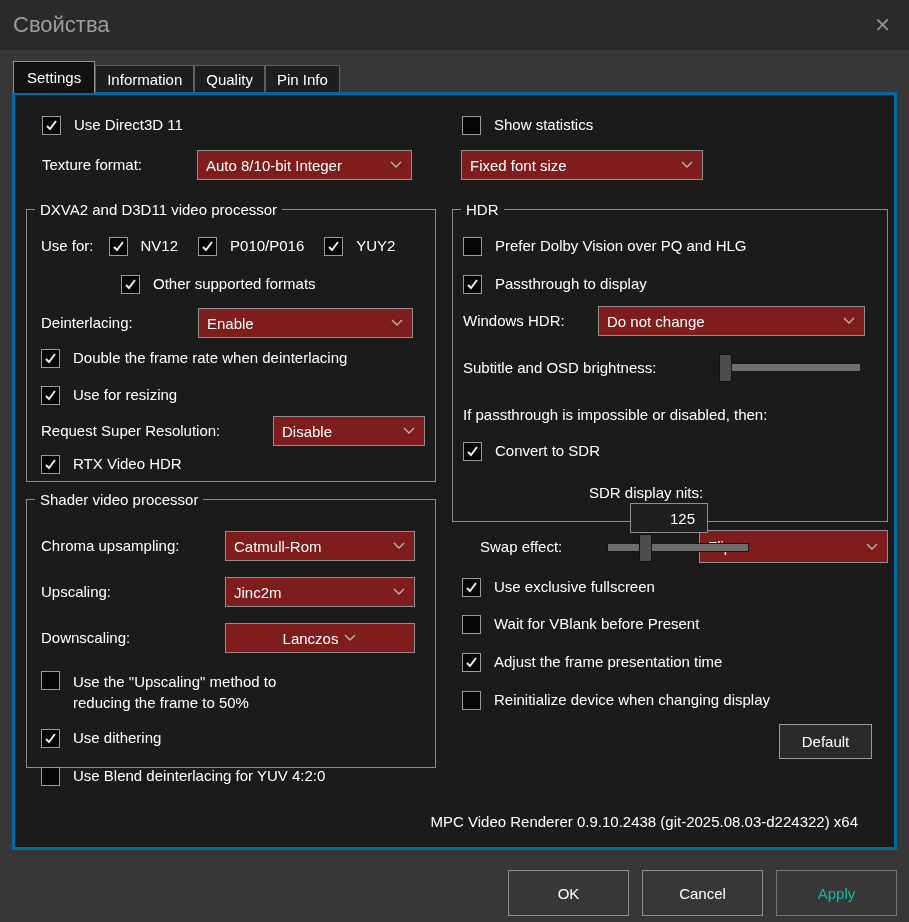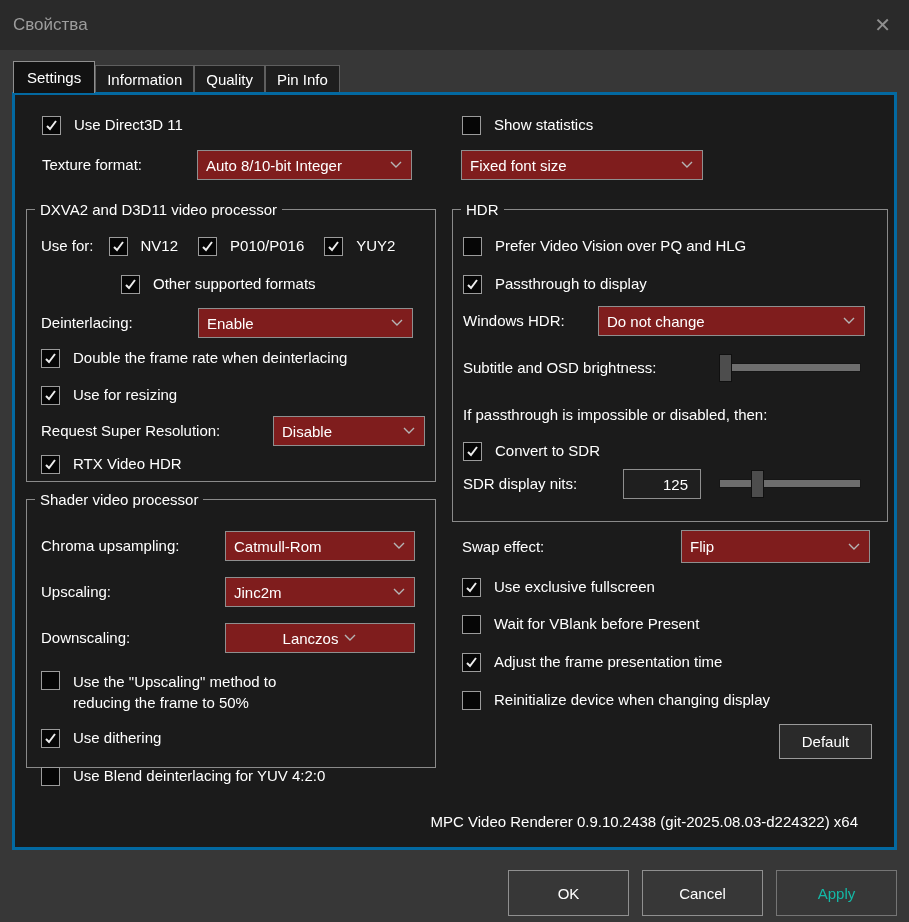--- a/index.html
+++ b/index.html
@@ -7,21 +7,21 @@
     width:909px;height:922px;overflow:hidden;
     background:#373737;color:#fff;
     font-family:"Liberation Sans",sans-serif;font-size:15px;
     position:relative;
   }
   
   .titlebar{
     height:50px;background:#2a2a2a;display:flex;align-items:center;
     padding:0 18px 0 13px;box-sizing:border-box;
   }
-  .titlebar .wtitle{color:#9d9d9d;font-size:17px;}
+  .titlebar .wtitle{color:#9d9d9d;font-size:22px;}
   .titlebar .close{margin-left:auto;color:#8f8f8f;font-size:20px;line-height:1;cursor:default;}
   
   .tabbar{
     height:42px;display:flex;align-items:flex-end;padding-left:13px;
     position:relative;z-index:5;
   }
   .tab{
     box-sizing:border-box;height:27px;display:flex;align-items:center;
     padding:0 11px;background:#1e1e1e;color:#fff;
     border:1px solid #5f5f5f;border-bottom:none;
@@ -303,21 +303,21 @@
         </span>
     </div>
 
     <div class="group" style="margin-top:29px;height:313px;padding:26px 12px 0 10px;">
       <span class="gtitle">HDR</span>
 
       <div class="crow">
         <span class="cb">
           
         </span>
-        <span class="lbl">Prefer Video Vision over PQ and HLG</span>
+        <span class="lbl">Prefer Dolby Vision over PQ and HLG</span>
       </div>
 
       <div class="crow" style="margin-top:18px;">
         <span class="cb checked">
           <svg class="check-icon" width="13" height="13" viewBox="0 0 13 13">
               <path d="M2 7l3 3 6-8" stroke="#ededed" stroke-width="2" fill="none"></path>
             </svg>
         </span>
         <span class="lbl">Passthrough to display</span>
       </div>
@@ -346,31 +346,31 @@
 
       <div class="crow" style="margin-top:17px;">
         <span class="cb checked">
           <svg class="check-icon" width="13" height="13" viewBox="0 0 13 13">
               <path d="M2 7l3 3 6-8" stroke="#ededed" stroke-width="2" fill="none"></path>
             </svg>
         </span>
         <span class="lbl">Convert to SDR</span>
       </div>
 
-      <div class="lrow" style="margin-top:8px;">
+      <div class="lrow" style="margin-top:22px;flex-direction:column;">
         <span class="lbl" style="width:160px;">SDR display nits:</span>
         <input class="numinput" value="125" style="">
         <div class="slider" style="margin-left:18px;">
           <div class="track"></div>
           <div class="thumb" style="left: 32px;"></div>
         </div>
       </div>
     </div>
 
-    <div class="lrow" style="margin:8px 0 0 10px;">
+    <div class="lrow" style="margin:8px 0 0 10px;justify-content:flex-end;">
       <span class="lbl" style="width:219px;">Swap effect:</span>
       <div class="dd" style="width:189px;height:33px;">
         <span class="ddval">Flip</span>
         <span class="chev">
             <svg width="12" height="8" viewBox="0 0 12 8">
               <path d="M1 1l5 5 5-5" stroke="#b5b5b5" stroke-width="1.4" fill="none"></path>
             </svg>
           </span>
       </div>
     </div>

